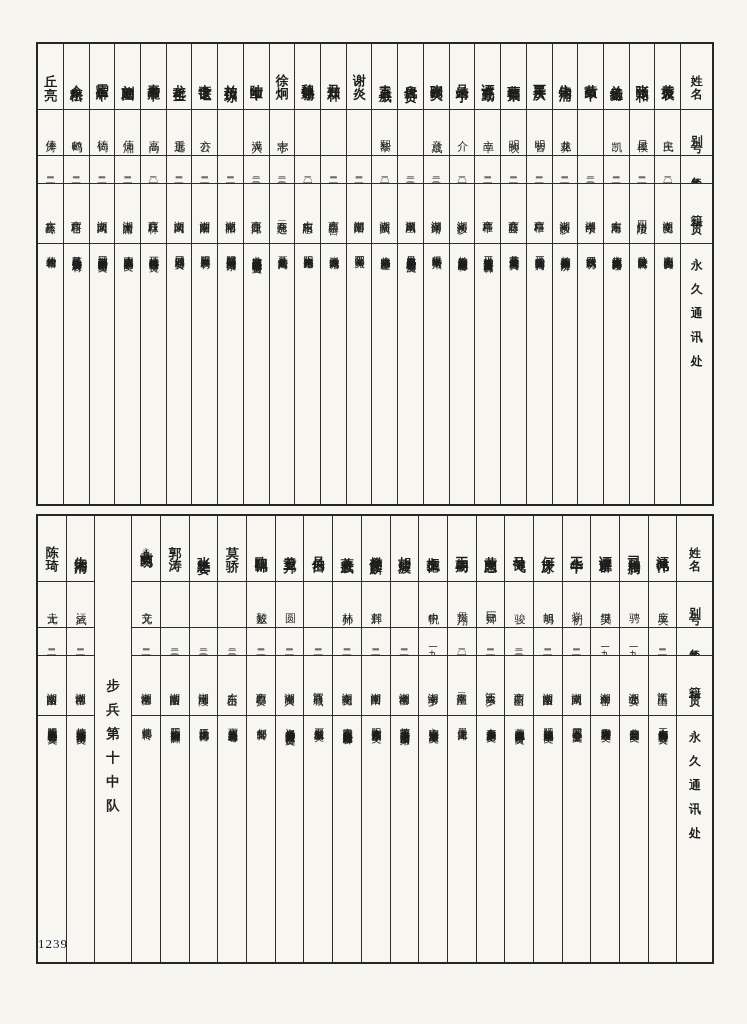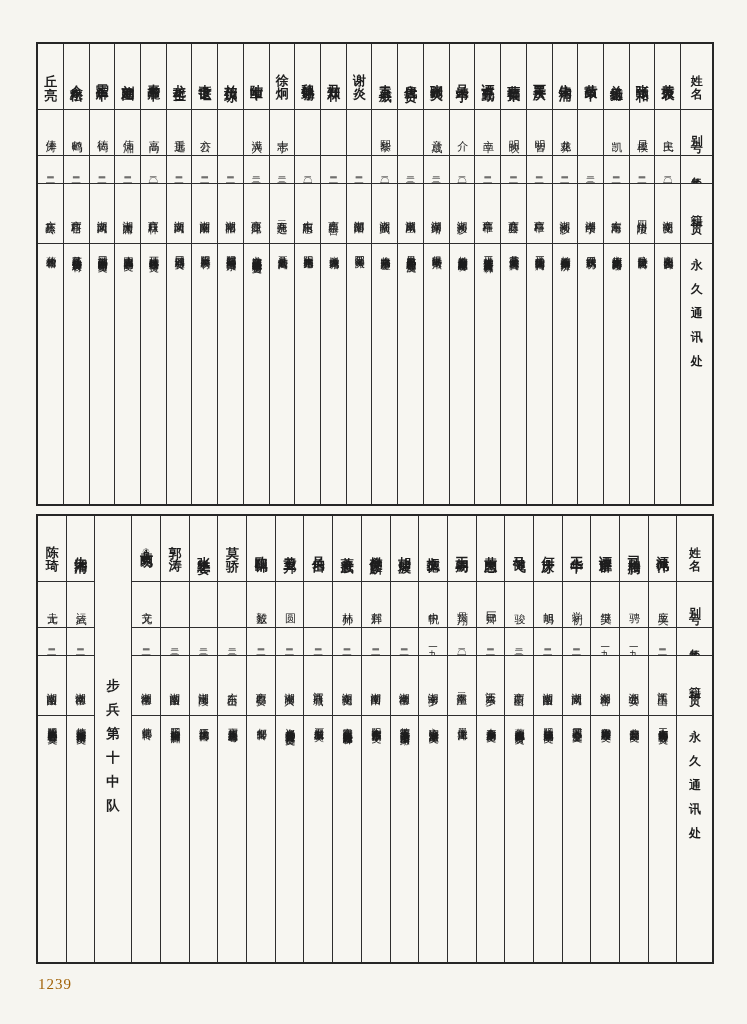--- a/index.html
+++ b/index.html
@@ -55,23 +55,23 @@
   .note{font-size:9px;letter-spacing:0;display:inline;}
   .hlabel{font-size:12px;font-weight:600;}
   .hl-name{letter-spacing:12px;}
   .hl-alias{letter-spacing:8px;}
   .hl-age{font-size:10.5px;letter-spacing:1px;}
   .hl-origin{letter-spacing:9px;}
   .hl-address{letter-spacing:24px;max-height:none;}
   .unit-cell{flex:1 1 auto;display:flex;align-items:center;justify-content:center;}
   .unit-label{font-size:13.5px;font-weight:600;letter-spacing:24px;}
   .page-number{
-    position:absolute;left:38px;top:976px;
+    position:absolute;left:38px;top:936px;
     font-family:"Liberation Serif","DejaVu Serif",serif;
-    font-size:15px;color:#a16207;letter-spacing:1px;
+    font-size:13px;color:#0f172a;letter-spacing:1px;
   }
 </style>
 </head>
 <body>
 
 <div class="page">
   <div id="upper-table" class="rtable">
       <div class="col header-col">
         <div class="cell b-name">
           <span class="vtext hlabel hl-name">姓名</span>

